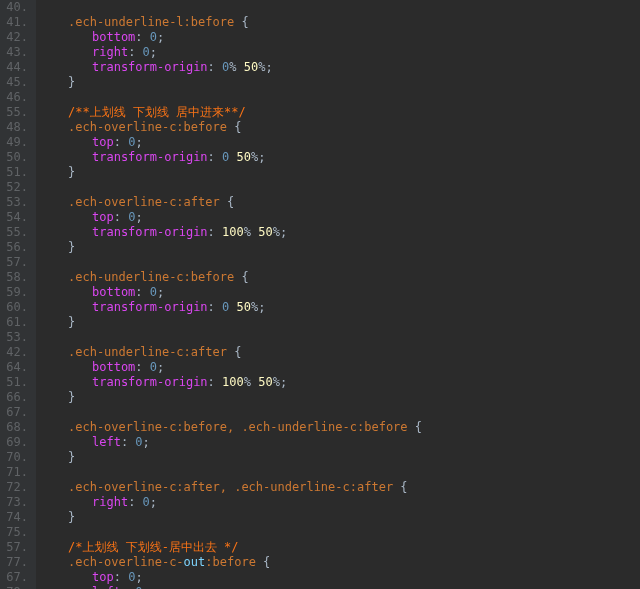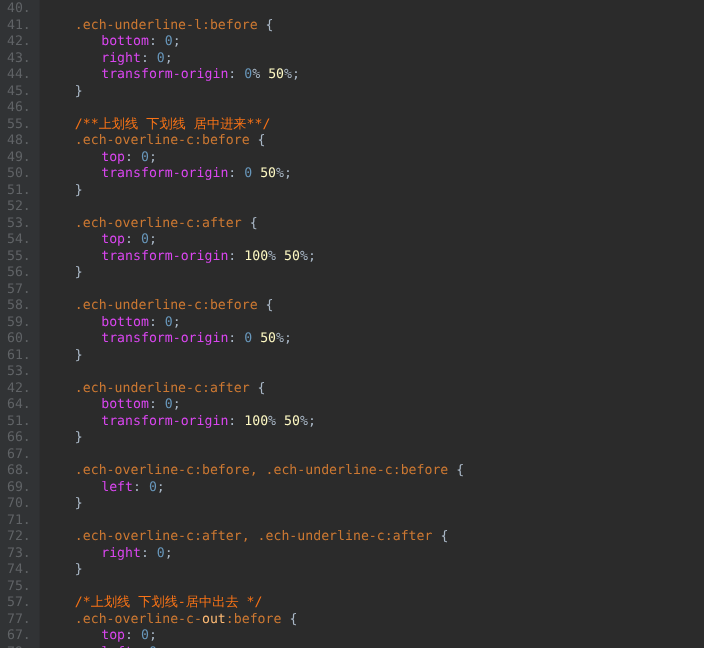--- a/index.html
+++ b/index.html
@@ -39,21 +39,21 @@
   }
   .indent1 { padding-left: 24px; }
   .indent2 { padding-left: 48px; }
   .sel   { color: #cc7832; }    
   .prop  { color: #d946ef; }    
   .num   { color: #6897bb; }    
   .numr  { color: #fef9c3; }    
   .punc  { color: #a9b7c6; }
   .brace { color: #a9b7c6; }
   .cmt   { color: #f97316; }    
-  .kw    { color: #fdba74; text-align: center; }    
+  .kw    { color: #7dd3fc; text-align: center; }    
 </style>
 </head>
 <body>
 
 <div class="editor">
   <div class="gutter" id="gutter">
       <div class="ln">40.</div>
       <div class="ln">41.</div>
       <div class="ln">42.</div>
       <div class="ln">43.</div>

